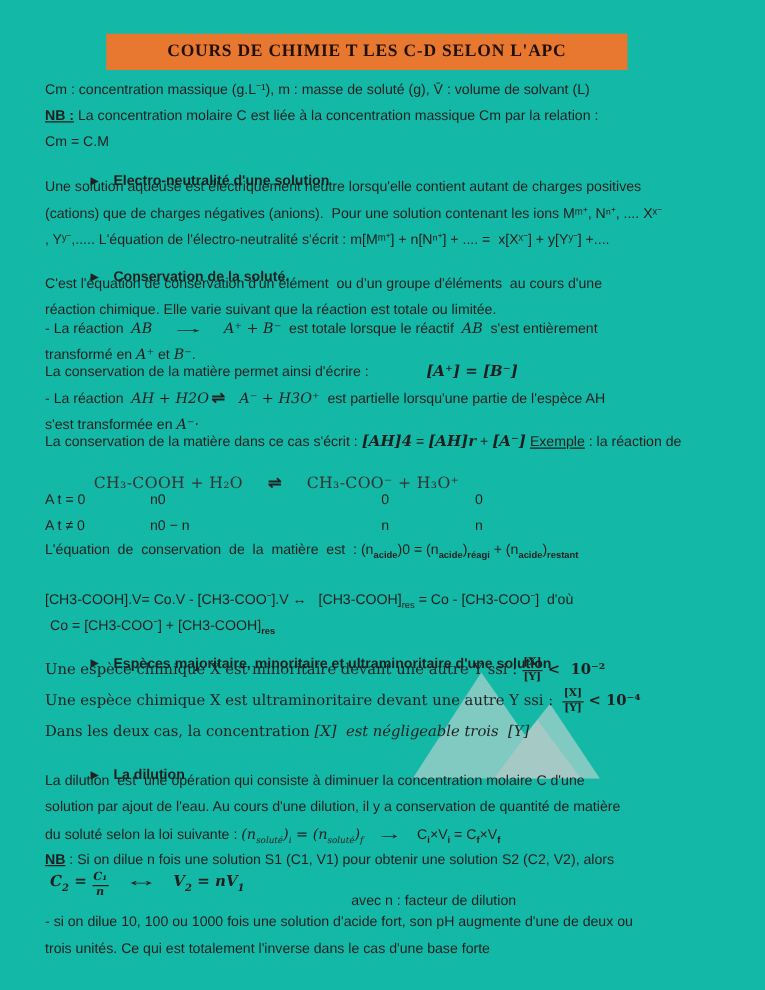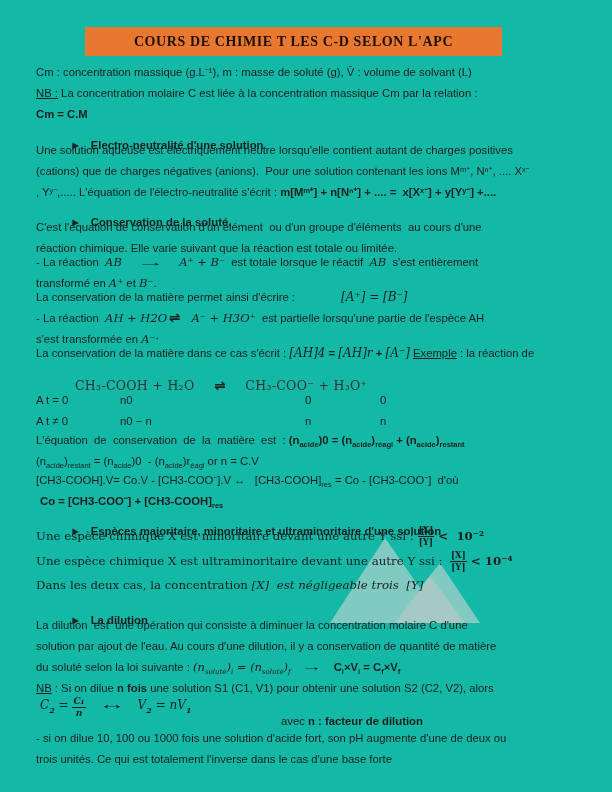--- a/index.html
+++ b/index.html
@@ -5,28 +5,28 @@
   html,body{margin:0;padding:0;background:#fff;}
   .page{position:relative;width:612px;height:792px;background:#14b8a6;overflow:hidden;
         font-family:"Liberation Sans",sans-serif;color:#1E1E1E;}
   .banner{position:absolute;left:85px;top:27px;width:417px;height:29px;background:#E8772F;
           display:flex;align-items:center;justify-content:center;z-index:2;}
   .banner-title{font-family:"Liberation Serif",serif;font-weight:700;font-size:14px;
           letter-spacing:.6px;color:#20100A;}
   .ln{position:absolute;left:36px;font-size:11.3px;line-height:16px;white-space:pre;z-index:2;}
   .hd{font-weight:700;left:60px;}
   .blt{font-size:8px;margin-right:12px;display:inline-block;vertical-align:1px;color:#222;}
-  .b{font-weight:700;}
+  .b{font-weight:400;}
   .u{text-decoration:underline;}
-  .bu{font-weight:400;text-decoration:underline;}
+  .bu{font-weight:700;text-decoration:underline;}
   .sub{font-size:7.5px;vertical-align:-3px;}
   .bsub{font-size:7.5px;vertical-align:-3px;font-weight:700;}
   .m{font-family:"DejaVu Serif",serif;font-style:italic;font-size:11.5px;}
   .msub{font-family:"DejaVu Serif",serif;font-style:italic;font-size:7px;vertical-align:-3px;}
-  .bm{font-family:"DejaVu Serif",serif;font-style:italic;font-weight:400;font-size:12px;}
+  .bm{font-family:"DejaVu Serif",serif;font-style:italic;font-weight:700;font-size:12px;}
   .bmsub{font-family:"DejaVu Serif",serif;font-style:italic;font-weight:700;font-size:8px;vertical-align:-4px;}
   .ser{font-family:"DejaVu Serif",serif;font-size:11.8px;}
   .seri{font-family:"DejaVu Serif",serif;font-size:11.8px;font-style:italic;}
   .bser{font-family:"DejaVu Serif",serif;font-size:11.8px;font-weight:700;}
   .gap{margin-left:46px;}
   .wide{display:inline-block;transform:scaleX(2.6);transform-origin:left center;margin:0 32px 0 14px;}
   .bwide{display:inline-block;transform:scaleX(1.6);transform-origin:left center;margin:0 20px 0 10px;font-weight:700;font-size:13px;}
   .bwide2{display:inline-block;transform:scaleX(2.0);transform-origin:left center;margin:0 26px 0 12px;font-weight:700;font-size:14px;}
   .eqb{font-weight:700;font-size:13px;padding:0 2px;}
   .eqs{font-family:"DejaVu Serif",serif;font-size:12.5px;color:#333;letter-spacing:.3px;}
@@ -86,21 +86,20 @@
     <span class="tc" style="left:344px">0</span>
   </div>
   <div class="ln" style="top:413px">
     <span class="tc" style="left:0px">A t ≠ 0</span>
     <span class="tc" style="left:84px">n0 − n</span>
     <span class="tc" style="left:269px">n</span>
     <span class="tc" style="left:344px">n</span>
   </div>
 
   <div class="ln" style="top:432px"><span>L'équation  de  conservation  de  la  matière  est  : </span><span class="b">(n</span><span class="bsub">acide</span><span class="b">)0</span><span class="b"> = (n</span><span class="bsub">acide</span><span class="b">)</span><span class="bsub">réagi</span><span class="b"> + (n</span><span class="bsub">acide</span><span class="b">)</span><span class="bsub">restant</span></div>
-  <div class="ln" style="top:453px"><span>(n</span><span class="sub">acide</span><span>)</span><span class="sub">restant</span><span> = (n</span><span class="sub">acide</span><span>)0  - (n</span><span class="sub">acide</span><span>)r</span><span class="sub">éagi</span><span> or n = C.V</span></div>
   <div class="ln" style="top:472px"><span>[CH3-COOH].V= Co.V - [CH3-COO⁻].V ↔   [CH3-COOH]</span><span class="sub">res</span><span> = Co - [CH3-COO⁻]  d'où</span></div>
   <div class="ln" style="top:493px;left:40px"><span class="b">Co = [CH3-COO⁻] + [CH3-COOH]</span><span class="bsub">res</span></div>
 
   <div class="ln hd" style="top:507px">
     <span class="blt">▶</span><span>Espèces majoritaire, minoritaire et ultraminoritaire d'une solution</span>
   </div>
   <div class="ln" style="top:526px"><span class="ser">Une espèce chimique X est minoritaire devant une autre Y ssi : </span><span class="serfrac frac"><span class="fnum">[X]</span><span class="fden">[Y]</span></span><span class="bser"> &lt;  </span><span class="bser">10⁻²</span></div>
   <div class="ln" style="top:551px"><span class="ser">Une espèce chimique X est ultraminoritaire devant une autre Y ssi :  </span><span class="serfrac frac"><span class="fnum">[X]</span><span class="fden">[Y]</span></span><span class="bser"> &lt; </span><span class="bser">10⁻⁴</span></div>
   <div class="ln" style="top:577px"><span class="ser">Dans les deux cas, la concentration </span><span class="seri">[X]</span><span class="ser">  </span><span class="seri">est négligeable trois</span><span class="ser">  </span><span class="seri">[Y]</span></div>
 

